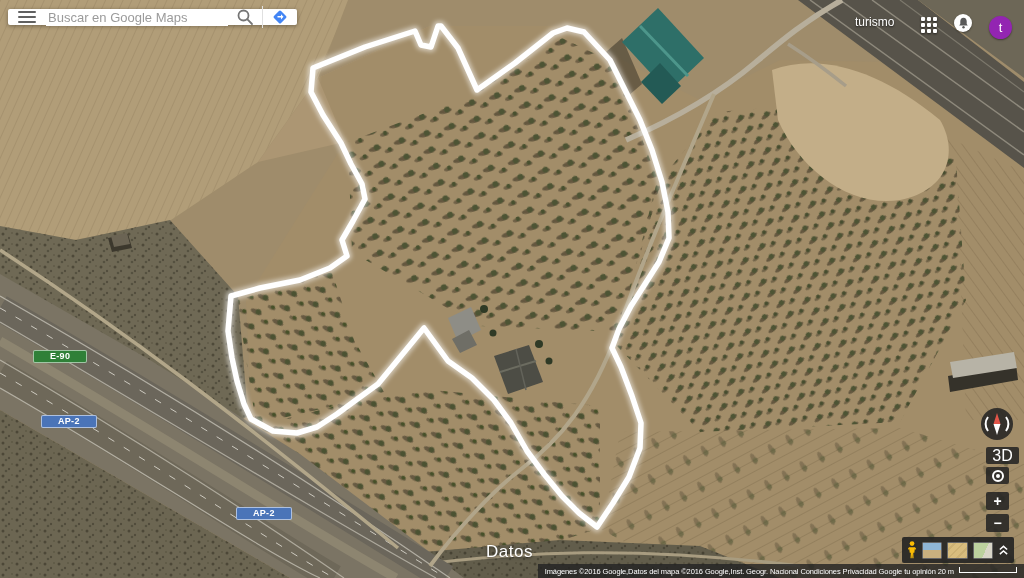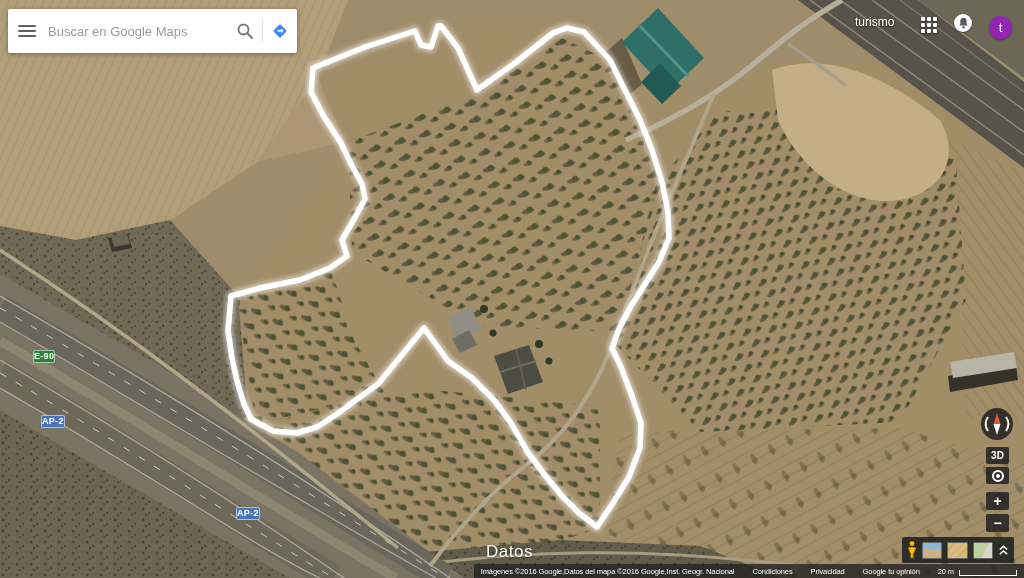--- a/index.html
+++ b/index.html
@@ -1,21 +1,21 @@
 <!DOCTYPE html>
 <html><head>
 <meta charset="utf-8">
 <style>
   html,body{margin:0;padding:0;}
   body{width:1024px;height:578px;overflow:hidden;font-family:"Liberation Sans",sans-serif;background:#9f8c6b;position:relative;}
   #stage{position:absolute;inset:0;width:1024px;height:578px;}
   #map-svg{position:absolute;left:0;top:0;}
 
   
-  .search-card{position:absolute;left:8px;top:9px;width:289px;height:44px;background:#fff;border-radius:2px;
+  .search-card{position:absolute;left:8px;top:9px;width:289px;height:16px;background:#fff;border-radius:2px;
     box-shadow:0 1px 4px rgba(0,0,0,.35);display:flex;align-items:center;z-index:30;}
   .menu-btn{width:38px;height:28px;display:flex;align-items:center;justify-content:center;cursor:pointer;}
   .menu-btn .bars{width:18px;}
   .menu-btn .bars span{display:block;height:2px;background:#616161;margin:3px 0;border-radius:1px;}
   .search-input{flex:1;border:none;outline:none;font-size:13px;color:#444;font-family:"Liberation Sans",sans-serif;min-width:0;}
   .search-input::placeholder{color:#9b9b9b;}
   .icon-btn{width:34px;height:28px;display:flex;align-items:center;justify-content:center;cursor:pointer;}
   .vdivider{width:1px;height:22px;background:#e0e0e0;}
 
   
@@ -25,56 +25,56 @@
     grid-gap:2.5px;z-index:30;cursor:pointer;filter:drop-shadow(0 1px 1px rgba(0,0,0,.6));}
   .apps-grid i{width:3.5px;height:3.5px;background:#fff;border-radius:1px;}
   .bell-btn{position:absolute;left:954px;top:14px;width:18px;height:18px;border-radius:50%;background:#fff;
     display:flex;align-items:center;justify-content:center;z-index:30;cursor:pointer;box-shadow:0 1px 2px rgba(0,0,0,.4);}
   .avatar{position:absolute;left:989px;top:16px;width:23px;height:23px;border-radius:50%;background:#9325b2;
     color:#fff;font-size:13px;display:flex;align-items:center;justify-content:center;z-index:30;cursor:pointer;
     box-shadow:0 1px 2px rgba(0,0,0,.4);}
 
   
   #shield-layer{position:absolute;inset:0;z-index:10;pointer-events:none;}
-  .shield{position:absolute;color:#fff;font-size:9px;font-weight:bold;line-height:11px;padding:0 0;
+  .shield{position:absolute;color:#fff;font-size:9px;font-weight:bold;line-height:11px;padding:0 16px;
     border:1px solid rgba(255,255,255,.55);border-radius:2px;letter-spacing:.3px;}
 
   
   .map-thumb{position:absolute;left:45px;top:505px;width:57px;height:65px;z-index:25;cursor:pointer;
     border:3px solid rgba(25,25,25,.85);border-radius:1px;background:#e9e7e2;overflow:hidden;}
   .map-thumb .shade{position:absolute;left:0;right:0;bottom:0;height:26px;background:linear-gradient(rgba(60,60,60,0),rgba(70,70,65,.55));}
   .map-thumb .label{position:absolute;left:5px;bottom:3px;color:#fff;font-size:11px;font-weight:bold;
     text-shadow:0 1px 2px rgba(0,0,0,.8);}
 
   
   .ctrl{position:absolute;background:rgba(34,34,34,.86);color:#fff;border-radius:2px;z-index:25;cursor:pointer;
     display:flex;align-items:center;justify-content:center;}
   .compass-wrap{position:absolute;left:979px;top:406px;z-index:25;cursor:pointer;}
-  .btn-3d{left:986px;top:447px;width:23px;height:17px;font-size:10px;font-weight:bold;}
+  .btn-3d{left:986px;top:447px;width:33px;height:17px;font-size:16px;font-weight:normal;}
   .btn-loc{left:986px;top:467px;width:23px;height:17px;}
   .btn-loc .ring{width:8px;height:8px;border:2px solid #fff;border-radius:50%;position:relative;}
   .btn-loc .ring i{position:absolute;left:2px;top:2px;width:4px;height:4px;background:#fff;border-radius:50%;}
   .btn-zin{left:986px;top:492px;width:23px;height:18px;font-size:14px;font-weight:bold;}
   .btn-zout{left:986px;top:514px;width:23px;height:18px;font-size:14px;font-weight:bold;}
 
   
   .peg-bar{position:absolute;left:902px;top:537px;width:112px;height:26px;background:rgba(34,34,34,.9);
     border-radius:2px;z-index:25;display:flex;align-items:center;gap:5px;padding:0 5px;box-sizing:border-box;}
   .peg-thumb{width:20px;height:15px;border:1px solid #666;border-radius:1px;cursor:pointer;}
   .t-sat{background:linear-gradient(#8fb6d6 45%,#c9b07f 45%);}
   .t-sand{background:repeating-linear-gradient(135deg,#d8bd7e 0 4px,#ccb173 4px 6px);}
   .t-map{background:linear-gradient(115deg,#bcd19e 60%,#d9d6c8 60%);}
 
   
   .glogo{position:absolute;left:486px;top:542px;color:#fff;font-size:17px;font-weight:500;letter-spacing:.5px;
     z-index:20;text-shadow:0 1px 3px rgba(0,0,0,.6);}
   .attrib{position:absolute;right:0;bottom:0;height:14px;background:rgba(34,34,34,.8);z-index:24;
-    display:flex;align-items:center;gap:18px;padding:0 7px;color:#fff;font-size:7.5px;letter-spacing:-.1px;white-space:nowrap;}
+    display:flex;align-items:center;gap:2px;padding:0 7px;color:#fff;font-size:7.5px;letter-spacing:-.1px;white-space:nowrap;}
   .attrib a{color:#fff;text-decoration:none;cursor:pointer;}
-  .scalebox{display:flex;align-items:flex-end;gap:5px;}
+  .scalebox{display:flex;align-items:flex-start;gap:5px;}
   .scalebar{width:56px;height:5px;border-left:1px solid #fff;border-right:1px solid #fff;border-bottom:1px solid #fff;}
 </style>
 </head>
 <body>
 
 <div id="stage">
   <svg id="map-svg" width="1024" height="578" viewBox="0 0 1024 578">
     <defs>
       <pattern id="furrowA" width="8" height="8" patternUnits="userSpaceOnUse" patternTransform="rotate(24)">
         <path d="M0,0 L0,8" stroke="rgba(118,98,68,0.35)" stroke-width="1.2"></path>

